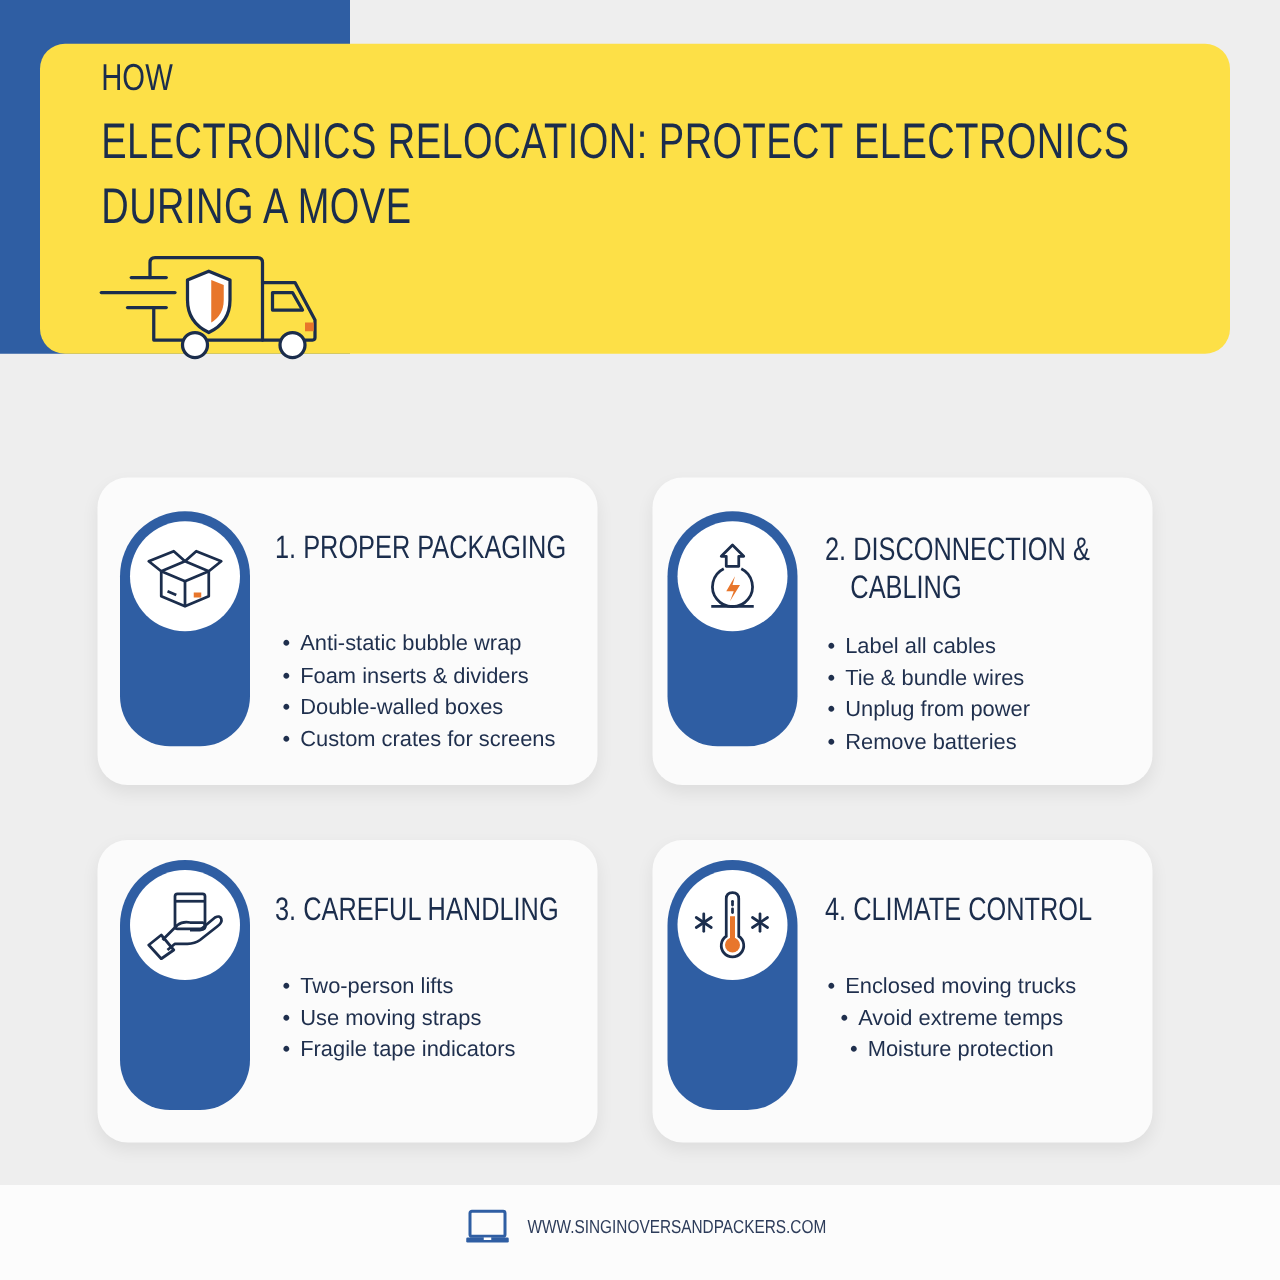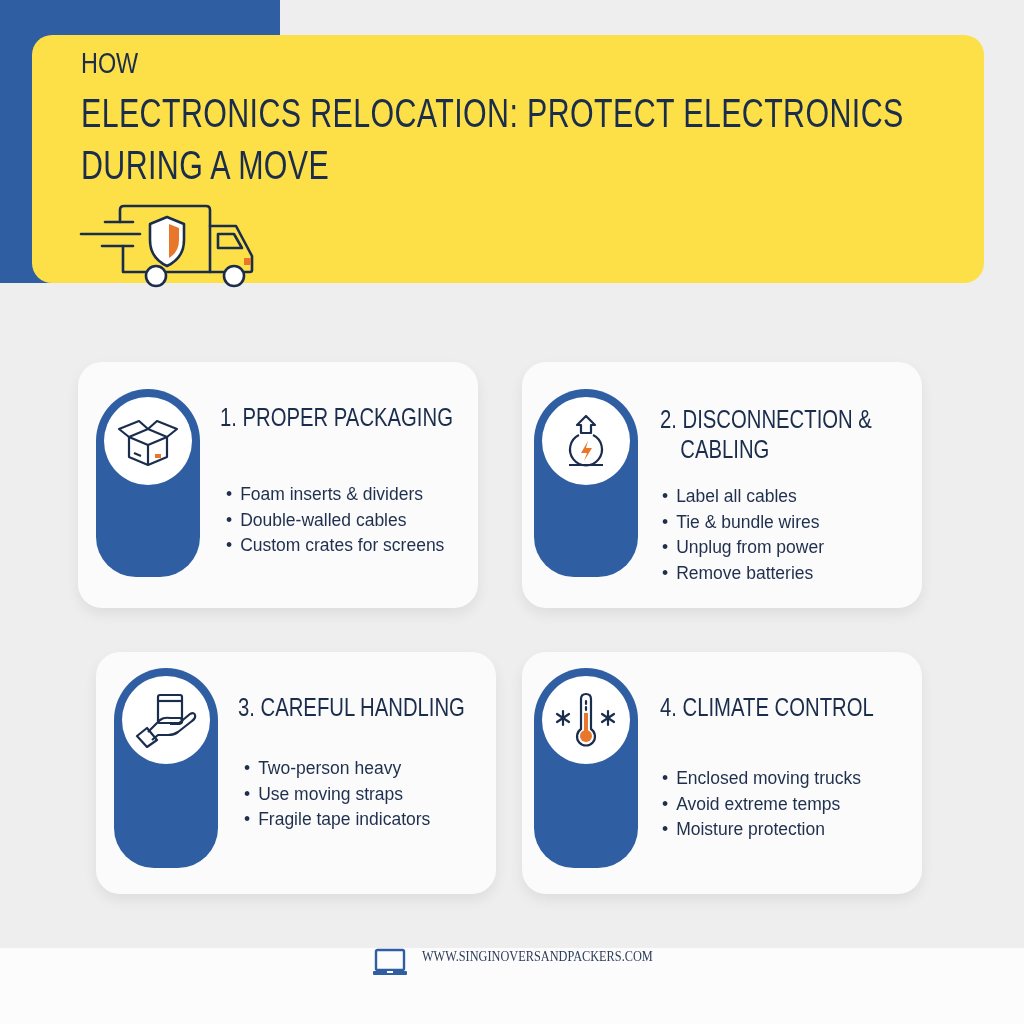--- a/index.html
+++ b/index.html
@@ -31,20 +31,21 @@
     font-size: 40px; line-height: 52px; color: #1b2d4c;
     transform: scaleX(0.76); transform-origin: left top;
     letter-spacing: 0.5px;
   }
   .truck { position: absolute; left: 78px; top: 200px; width: 180px; height: 92px; }
 
   .card {
     position: absolute; width: 400px; height: 246px;
     background: #fbfbfb; border-radius: 24px;
     box-shadow: 0 6px 14px rgba(0,0,0,0.07);
+    margin-top: 20px;
   }
   .card .pill {
     position: absolute; left: 18px; top: 27px; width: 104px; height: 188px;
     background: #2f5ea3; border-radius: 52px 52px 40px 40px;
   }
   .card .pill .circle {
     position: absolute; left: 8px; top: 8px; width: 88px; height: 88px;
     background: #ffffff; border-radius: 50%;
     display: flex; align-items: center; justify-content: center;
   }
@@ -58,21 +59,21 @@
     position: absolute; left: 148px; list-style: none;
     font-size: 17.5px; line-height: 25.5px; color: #1f2f4d;
   }
   .card ul li::before { content: "•"; margin-right: 8px; }
 
   .footer {
     position: absolute; left: 0; top: 948px; width: 1024px; height: 76px;
     background: #fcfcfc;
   }
   .footer .url-wrap {
-    position: absolute; left: 372px; top: 0; display: flex;  font-family: Liberation Serif, serif;
+    position: absolute; left: 372px; top: 19px; display: flex; align-items: center;
   }
   .footer .url {
     margin-left: 14px; font-size: 15px; color: #2d3c5a;
     transform: scaleX(0.82); transform-origin: left center; white-space: nowrap;
   }
 </style>
 </head>
 <body>
 
 <div class="blue-panel"></div>
@@ -111,22 +112,23 @@
         <path d="M12 22 L2 14 L22 6 L31 14"></path>
         <path d="M50 22 L60 14 L40 6 L31 14"></path>
         <path d="M31 14 L12 22 M31 14 L50 22"></path>
         <line x1="17" y1="38" x2="24" y2="41"></line>
         <rect x="38" y="39" width="6" height="4" fill="#e8762b" stroke="none"></rect>
       </svg>
     </div>
   </div>
   <div class="card-title">1. PROPER PACKAGING</div>
   <ul style="top:120px;">
+    <li>Anti-static bubble wrap</li>
     <li>Foam inserts &amp; dividers</li>
-    <li>Double-walled cables</li>
+    <li>Double-walled boxes</li>
     <li>Custom crates for screens</li>
   </ul>
 </div>
 
 <div class="card" style="left:522px; top:362px;">
   <div class="pill" style="left:12px;">
     <div class="circle">
       <svg width="50" height="56" viewBox="0 0 50 56" fill="none" stroke="#1b2d4c" stroke-width="2.2" stroke-linejoin="round">
         <path d="M25 3 L16 12 H20 V20 H30 V12 H34 Z"></path>
         <path d="M18 22 A16 16 0 1 0 32 22"></path>
@@ -140,35 +142,35 @@
     <div style="padding-left:26px;">CABLING</div>
   </div>
   <ul style="top:122px; left:140px;">
     <li>Label all cables</li>
     <li>Tie &amp; bundle wires</li>
     <li>Unplug from power</li>
     <li>Remove batteries</li>
   </ul>
 </div>
 
-<div class="card" style="left:96px; top:652px; height:242px;padding-left:32px;">
+<div class="card" style="left:78px; top:652px; height:242px;padding-left:32px;">
   <div class="pill" style="top:16px; height:200px;">
     <div class="circle">
       <svg width="64" height="56" viewBox="0 0 64 56" fill="none" stroke="#1b2d4c" stroke-width="2.2" stroke-linejoin="round">
         <rect x="24" y="3" width="24" height="28" rx="2"></rect>
         <line x1="24" y1="9" x2="48" y2="9"></line>
         <path d="M14 40 L26 28 Q30 25 36 26 H46 Q49 27 48 30 Q47 32 44 32 H36"></path>
         <path d="M44 32 L56 22 Q60 20 61 23 Q62 26 58 29 L44 40 Q40 43 34 43 H24 L18 48"></path>
         <path d="M3 44 L13 36 L23 48 L13 55 Z"></path>
       </svg>
     </div>
   </div>
   <div class="card-title">3. CAREFUL HANDLING</div>
   <ul style="top:104px;">
-    <li>Two-person heavy</li>
+    <li>Two-person lifts</li>
     <li>Use moving straps</li>
     <li>Fragile tape indicators</li>
   </ul>
 </div>
 
 <div class="card" style="left:522px; top:652px; height:242px;">
   <div class="pill" style="left:12px; top:16px; height:200px;">
     <div class="circle">
       <svg width="66" height="58" viewBox="0 0 66 58" fill="none" stroke="#1b2d4c" stroke-width="2.2" stroke-linecap="round">
         <g>
@@ -183,21 +185,21 @@
         </g>
         <path d="M28 38 V8 Q28 3 33 3 Q38 3 38 8 V38 A9 9 0 1 1 28 38 Z"></path>
         <line x1="33" y1="10" x2="33" y2="13"></line>
           <line x1="33" y1="16" x2="33" y2="19"></line>
         <rect x="31" y="22" width="4" height="22" fill="#e8762b" stroke="none"></rect>
         <circle cx="33" cy="45" r="6" fill="#e8762b" stroke="none"></circle>
       </svg>
     </div>
   </div>
   <div class="card-title" style="left:138px;">4. CLIMATE CONTROL</div>
-  <ul style="top:114px; left:140px;">
+  <ul style="top:104px; left:140px;text-align:center;">
     <li>Enclosed moving trucks</li>
     <li>Avoid extreme temps</li>
     <li>Moisture protection</li>
   </ul>
 </div>
 
 <div class="footer">
   <div class="url-wrap">
     <svg width="36" height="28" viewBox="0 0 36 28" fill="none">
       <rect x="4" y="2" width="28" height="20" rx="1.5" stroke="#2f5ea3" stroke-width="2.4"></rect>

